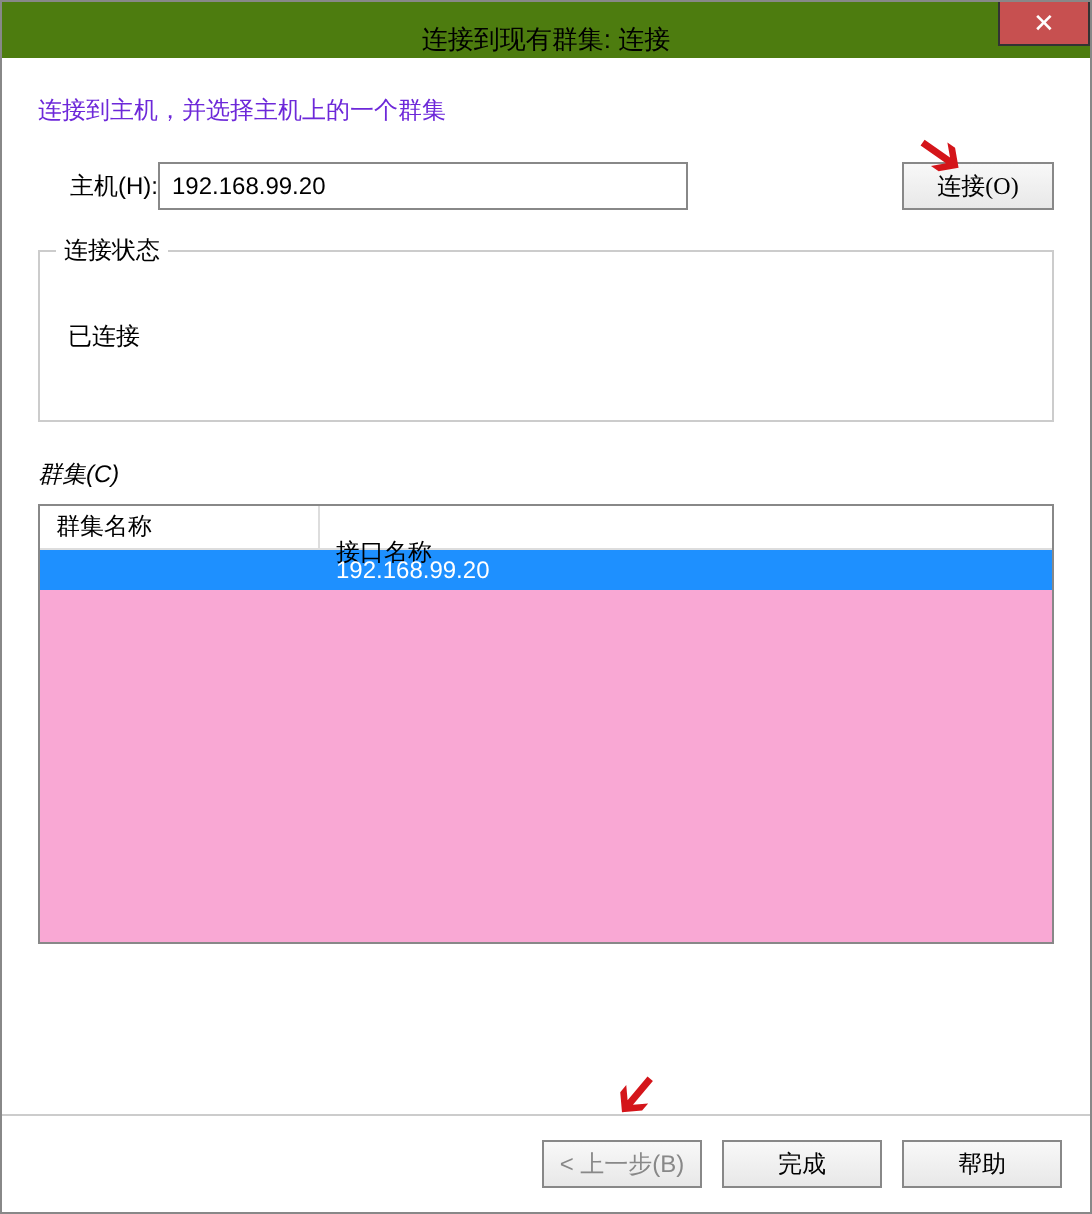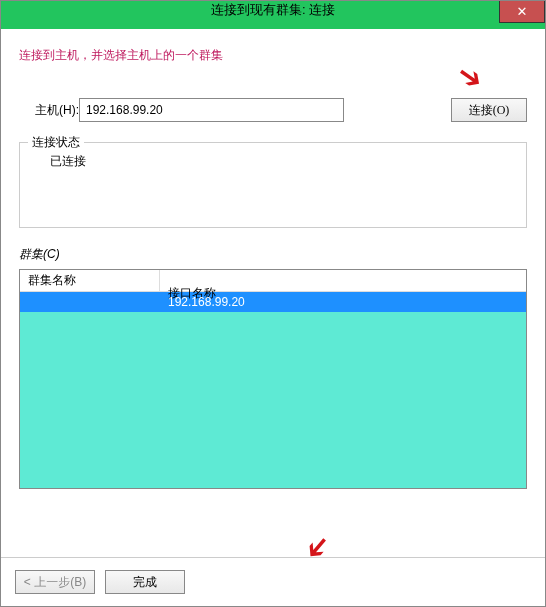--- a/index.html
+++ b/index.html
@@ -1,50 +1,50 @@
 <!DOCTYPE html>
 <html><head>
   <meta charset="utf-8">
   <style>
     * { box-sizing: border-box; margin: 0; padding: 0; }
     body { font-family: "Microsoft YaHei", "Segoe UI", Tahoma, sans-serif; font-size: 12px; background: #fff; width: 546px; height: 607px; overflow: hidden; position: relative; border: 1px solid #888; }
     
-    .titlebar { background: #22c55e; height: 28px; display: flex; align-items: flex-start; justify-content: center; position: relative; }
+    .titlebar { background: #4d7c0f; height: 28px; display: flex; align-items: flex-end; justify-content: center; position: relative; }
     .titlebar-title { color: #000; font-size: 13px; }
     .close-btn { position: absolute; right: 0; top: 0; width: 46px; height: 22px; background: #c75050; color: #fff; display: flex; align-items: center; justify-content: center; font-size: 13px; font-family: Arial, sans-serif; cursor: pointer; border: 1px solid #333; border-top: none; }
     
     .content { padding: 18px 18px 0 18px; }
-    .instruction { margin-bottom: 34px; color: #be185d; }
+    .instruction { margin-bottom: 17px; color: #6d28d9; }
     
     .host-row { display: flex; align-items: center; margin-bottom: 20px; }
     .host-label { width: 60px; text-align: right; }
     .host-input { width: 265px; height: 24px; border: 1px solid #888; padding: 0 6px; font-family: inherit; font-size: 12px; }
     .connect-btn { margin-left: auto; width: 76px; height: 24px; border: 1px solid #888; background: linear-gradient(#f8f8f8,#e8e8e8); cursor: pointer; font-family: Liberation Serif, serif; font-size: 12px; }
     
-    .status-group { border: 1px solid #ccc; padding: 0 10px 12px 10px; margin-bottom: 18px; position: relative; height: 86px; }
+    .status-group { border: 1px solid #ccc; padding: 24px 10px 12px 10px; margin-bottom: 18px; position: relative; height: 86px; }
     .status-legend { position: absolute; top: -9px; left: 8px; background: #fff; padding: 0 4px; }
-    .status-value { margin-top: 10px; padding-left: 4px; margin-left: 16px; }
+    .status-value { margin-top: 10px; padding-left: 4px; }
     
     .cluster-label { margin-bottom: 6px; font-style: italic; }
     
-    .table-container { border: 1px solid #888; height: 220px; background: #5eead4; overflow: hidden; }
+    .table-container { border: 1px solid #888; height: 220px; background: #f9a8d4; overflow: hidden; }
     .table-header { display: flex; background: #fff; border-bottom: 1px solid #ddd; height: 22px; align-items: center; }
     .th { padding: 0 8px; border-right: 1px solid #ddd; height: 100%; display: flex; align-items: center; }
     .th:last-child{ border-right:none; flex:1; }
     .col-name { width: 140px; }
     .col-ip { width: 130px; }
     .col-if { flex: 1; margin-top: 25px; }
     .table-row { display: flex; height: 20px; align-items: center; background: #1e90ff; color: #fff; }
     .td { padding: 0 8px; }
     
     .arrow { position: absolute; color: #d4151a; font-size: 30px; pointer-events: none; }
     .arrow1 { top: 58px; right: 62px; transform: rotate(35deg); }
     .arrow2 { bottom: 40px; left: 305px; transform: rotate(130deg); }
     
-    .footer { position: absolute; bottom: 0; left: 0; right: 0; border-top: 1px solid #ccc; padding: 12px 14px; display: flex; gap: 10px; background: #fff; }
+    .footer { position: absolute; bottom: 0; left: 0; right: 0; border-top: 1px solid #ccc; padding: 12px 14px; display: flex; justify-content: flex-end; gap: 10px; background: #fff; }
     .footer button { width: 80px; height: 24px; border: 1px solid #888; background: linear-gradient(#f8f8f8,#e8e8e8); cursor: pointer; font-family: inherit; font-size: 12px; }
     .footer button:disabled { color: #888; cursor: default; }
   </style>
 </head>
 <body>
 
 <div class="titlebar">
   <span class="titlebar-title">连接到现有群集: 连接</span>
   <div class="close-btn">
     <span>✕</span>
@@ -78,13 +78,14 @@
     </div>
   </div>
 </div>
 
 <div class="arrow arrow1">➔</div>
 <div class="arrow arrow2">➔</div>
 
 <div class="footer">
   <button disabled="">&lt; 上一步(B)</button>
   <button>完成</button>
+  <button>帮助</button>
 </div>
 
 </body></html>

